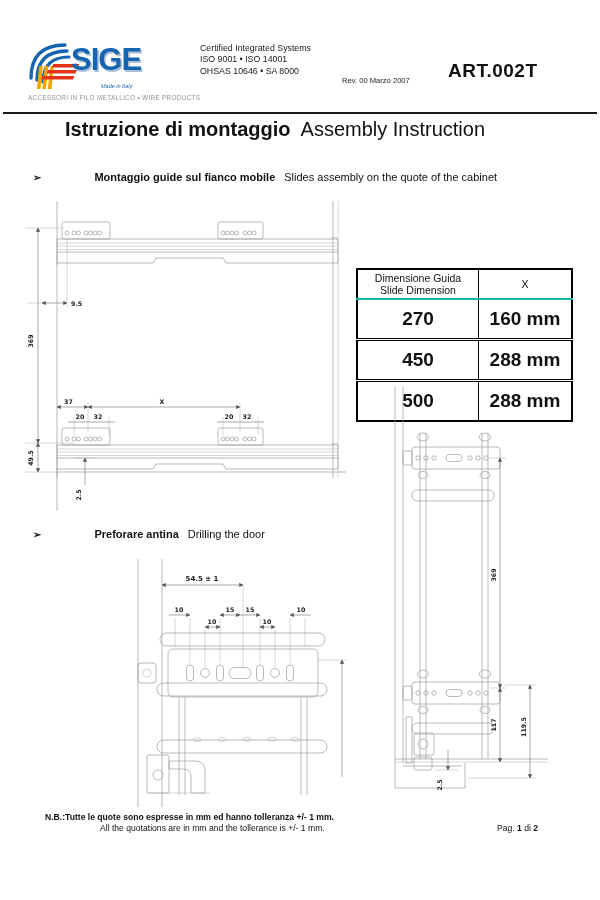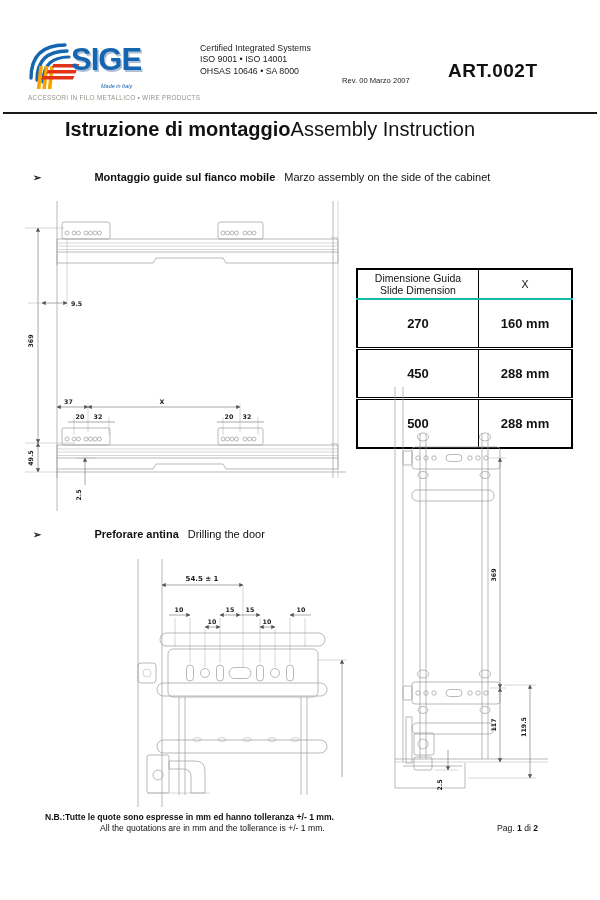--- a/index.html
+++ b/index.html
@@ -12,33 +12,33 @@
   #made-in{position:absolute;left:101px;top:83px;font-size:5.5px;font-style:italic;color:#1565b0;}
   #tagline{position:absolute;left:28px;top:94px;font-size:6.4px;color:#97918a;
            letter-spacing:.3px;white-space:nowrap;}
   #certs{position:absolute;left:200px;top:43px;font-size:8.8px;line-height:1.3;color:#1a1a1a;}
   #revision{position:absolute;left:342px;top:56px;font-size:7.6px;color:#222;margin-top:20px;}
   #article{position:absolute;left:448px;top:60px;font-size:19px;font-weight:bold;letter-spacing:.5px;}
   #rule{position:absolute;left:3px;top:112px;width:594px;border-top:2px solid #1a1a1a;}
 
   
   #title{position:absolute;left:65px;top:118px;font-size:20px;white-space:nowrap;}
-  #title .it{font-weight:bold;}
+  #title .it{font-weight:bold;margin-right:10px;}
   .section{position:absolute;font-size:11px;white-space:nowrap;}
   .section .bullet{font-size:10px;margin-right:9px;font-weight:bold;}
   .section .it{font-weight:bold;margin-right:9px;margin-left:44px;}
   #section1{left:33px;top:171px;}
   #section2{left:33px;top:528px;}
 
   
   #spec-table{position:absolute;left:356px;top:268px;border-collapse:collapse;
               border:2px solid #000;text-align:center;}
   #spec-table th{font-weight:normal;font-size:10.5px;line-height:1.15;padding:2px 6px;
                  border-bottom:2px solid #14b8a6;}
-  #spec-table td{font-size:13px;font-weight:bold;padding:16px 6px;}
+  #spec-table td{font-size:19px;font-weight:bold;padding:8px 6px;}
   #spec-table .c1{width:108px;border-right:1.5px solid #000;}
   #spec-table .c2{width:80px;}
   #spec-table tr.sep td{border-top:3px double #000;}
 
   
   svg{position:absolute;overflow:visible;}
   .ln{stroke:#9b9b9b;stroke-width:.7;fill:none;}
   .lt{stroke:#b3b3b3;stroke-width:.55;fill:none;}
   .dm{stroke:#6f6f6f;stroke-width:.6;fill:none;}
   text.dim{font-family:"DejaVu Sans",sans-serif;font-size:6.3px;font-weight:bold;fill:#1a1a1a;}
@@ -87,21 +87,21 @@
     <div id="revision">Rev. 00 Marzo 2007</div>
     <div id="article">ART.002T</div>
     <div id="rule"></div>
   </div>
 
   <div id="title">
     <span class="it">Istruzione di montaggio</span><span class="en">Assembly Instruction</span>
   </div>
 
   <div id="section1" class="section">
-    <span class="bullet">➢</span><span class="it">Montaggio guide sul fianco mobile</span><span class="en">Marzo assembly on the side of the cabinet</span>
+    <span class="bullet">➢</span><span class="it">Montaggio guide sul fianco mobile</span><span class="en">Slides assembly on the quote of the cabinet</span>
   </div>
 
   <svg style="left:20px;top:195px;" width="330" height="320" viewBox="0 0 330 320">
     <g>
       <line class="ln" x1="37" y1="6" x2="37" y2="316"></line>
       <line class="ln" x1="313" y1="6" x2="313" y2="283"></line>
       <line class="lt" x1="318" y1="6" x2="318" y2="283"></line>
     </g>
 
     <g>

